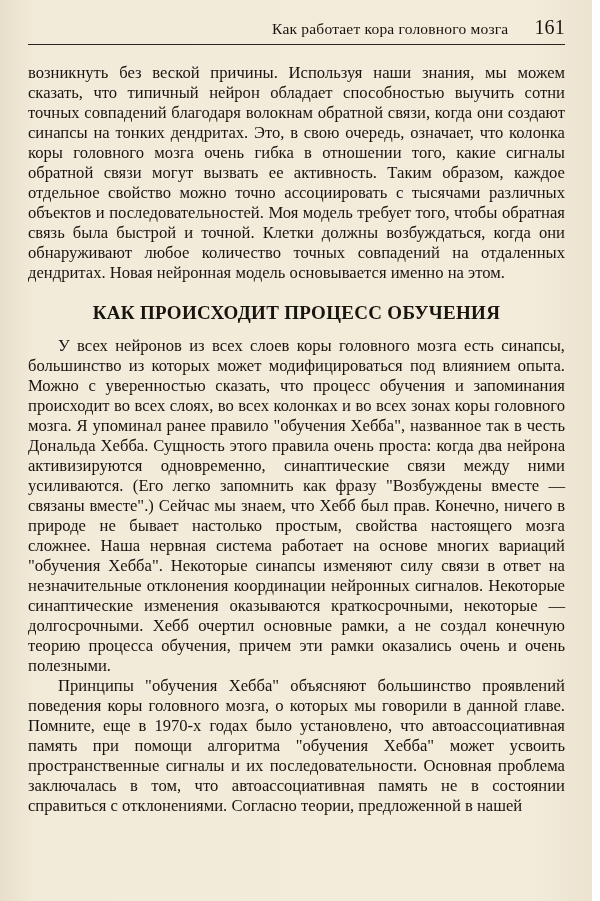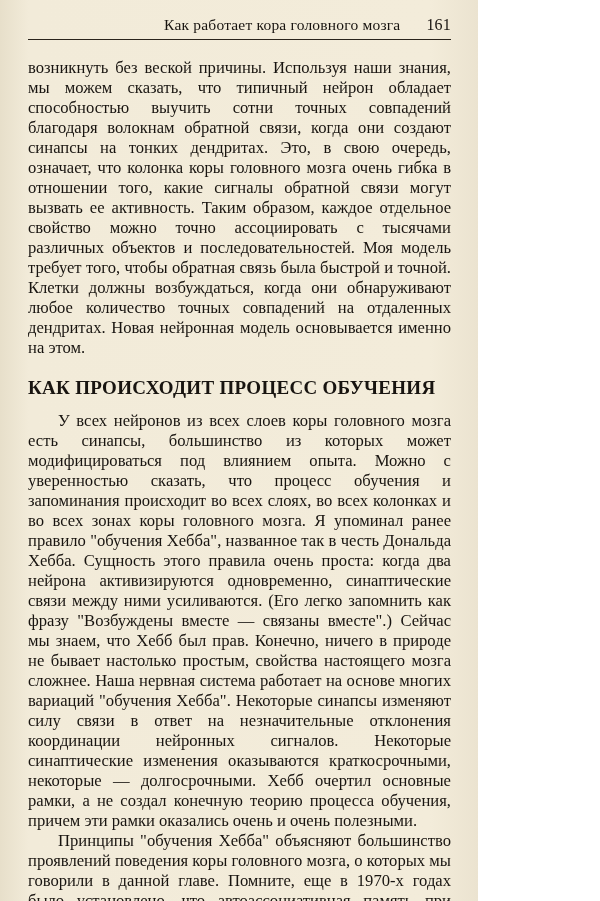--- a/index.html
+++ b/index.html
@@ -1,21 +1,21 @@
 <!DOCTYPE html>
 <html lang="ru" style="--page-background: #f1ead8; --text-color: #181410;"><head>
 <meta charset="utf-8">
 <style>
   html, body {
     margin: 0;
     padding: 0;
   }
   .page {
     position: relative;
-    width: 478px;
+    width: 592px;
     height: 901px;
     box-sizing: border-box;
     padding: 16px 27px 0 28px;
     background: var(--page-background, #f1ead8);
     background-image: linear-gradient(90deg,
       #e7dfca 0%, #f2ebd9 6%, #f3ecda 90%, #ebe3d0 100%);
     color: var(--text-color, #181410);
     font-family: "Liberation Serif", "DejaVu Serif", serif;
     overflow: hidden;
   }
@@ -27,39 +27,39 @@
     font-size: 15.5px;
     letter-spacing: 0.2px;
     padding-bottom: 5px;
   }
   .header-rule {
     border: none;
     border-top: 1.6px solid #2a241c;
     margin: 0 0 18px 0;
   }
   .page-number {
-    font-size: 16px;
+    font-size: 20px;
   }
   .body-text p {
     margin: 0;
     font-size: 16.6px;
     line-height: 20px;
     text-align: justify;
     hyphens: auto;
     -webkit-hyphens: auto;
   }
   .body-text p.indented {
     text-indent: 30px;
   }
   .section-heading {
     margin: 19px 0 12px 0;
     font-size: 19px;
     font-weight: bold;
     letter-spacing: 0.3px;
-    text-align: left;
+    text-align: center;
   }
 </style>
 </head>
 <body>
 
 <div class="page">
 
   <header class="running-header">
     <span class="running-title">Как работает кора головного мозга</span>
     <span class="page-number">161</span>

